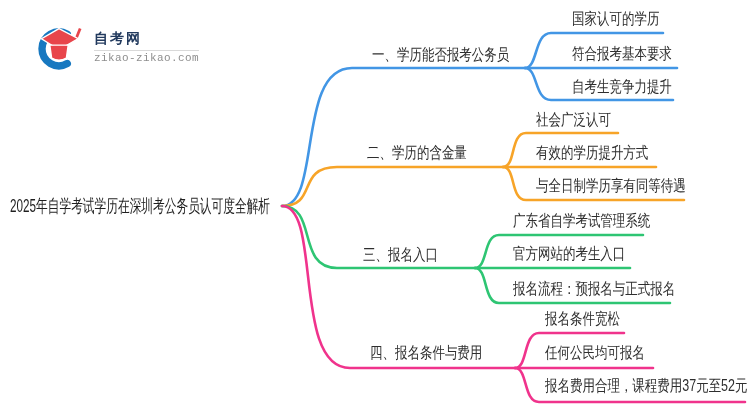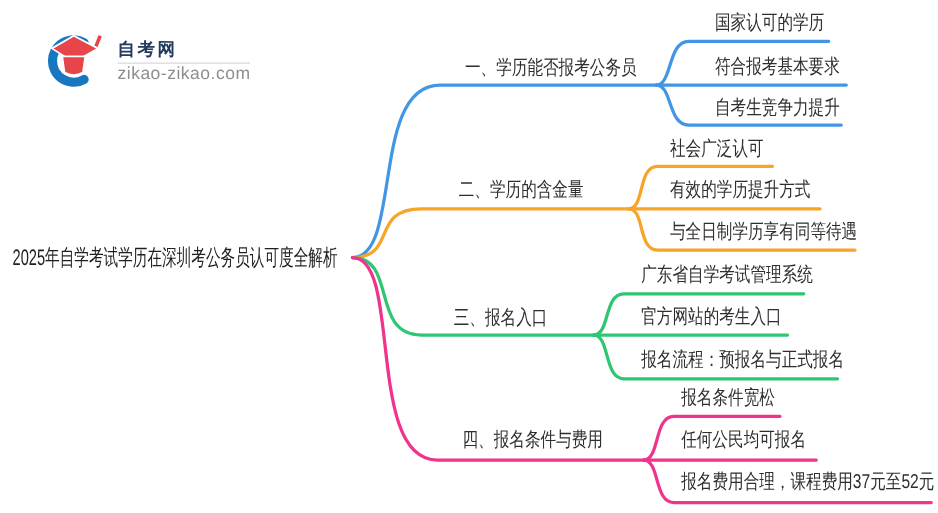--- a/index.html
+++ b/index.html
@@ -10,24 +10,24 @@
   .wires{position:absolute;left:0;top:0;}
   .node{
     position:absolute;white-space:nowrap;
     font-size:16px;line-height:18px;color:#2e2e2e;
     transform:scaleX(0.78);transform-origin:0 0;
   }
   .root-text{
     font-size:18px;line-height:24px;color:#1f1f1f;
     transform:scaleX(0.65);transform-origin:0 0;
   }
-  .logo{position:absolute;left:36px;top:22px;display:flex;align-items:center;gap:12px;}
+  .logo{position:absolute;left:36px;top:22px;display:flex;align-items:center;gap:12px;font-family:Liberation Mono, monospace;}
   .logo-title{font-size:14px;font-weight:700;color:#223a5e;letter-spacing:2px;line-height:18px;}
   .logo-divider{height:1px;background:#d9d9d9;margin:2px 0;width:100%;}
-  .logo-domain{font-size:14px;color:#8e8e8e;letter-spacing:0.4px;line-height:11px;}
+  .logo-domain{font-size:11px;color:#8e8e8e;letter-spacing:0.4px;line-height:11px;}
 </style>
 </head>
 <body>
 
 <div class="canvas">
 
   <svg class="wires" width="750" height="410" viewBox="0 0 750 410">
     <g fill="none" stroke-width="2.6" stroke-linecap="round">
       <path d="M282,206 C322,206 296,68 352,68 L525,68" stroke="#4296E5"></path>
       <path d="M525,68 C538,68 534,33 551,33 L663,33" stroke="#4296E5"></path>

